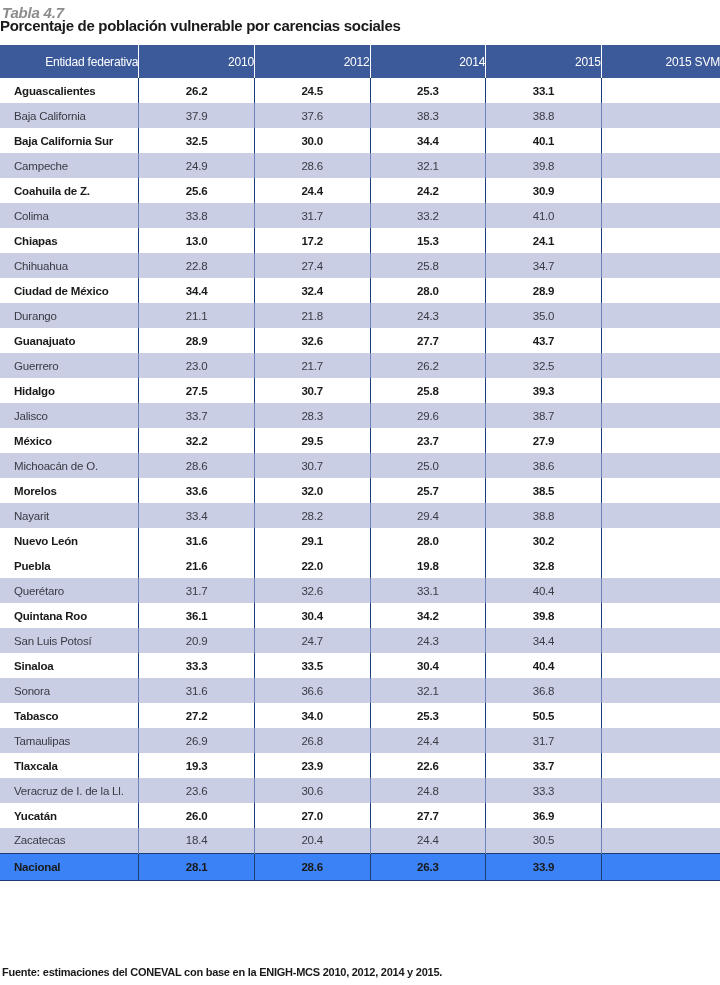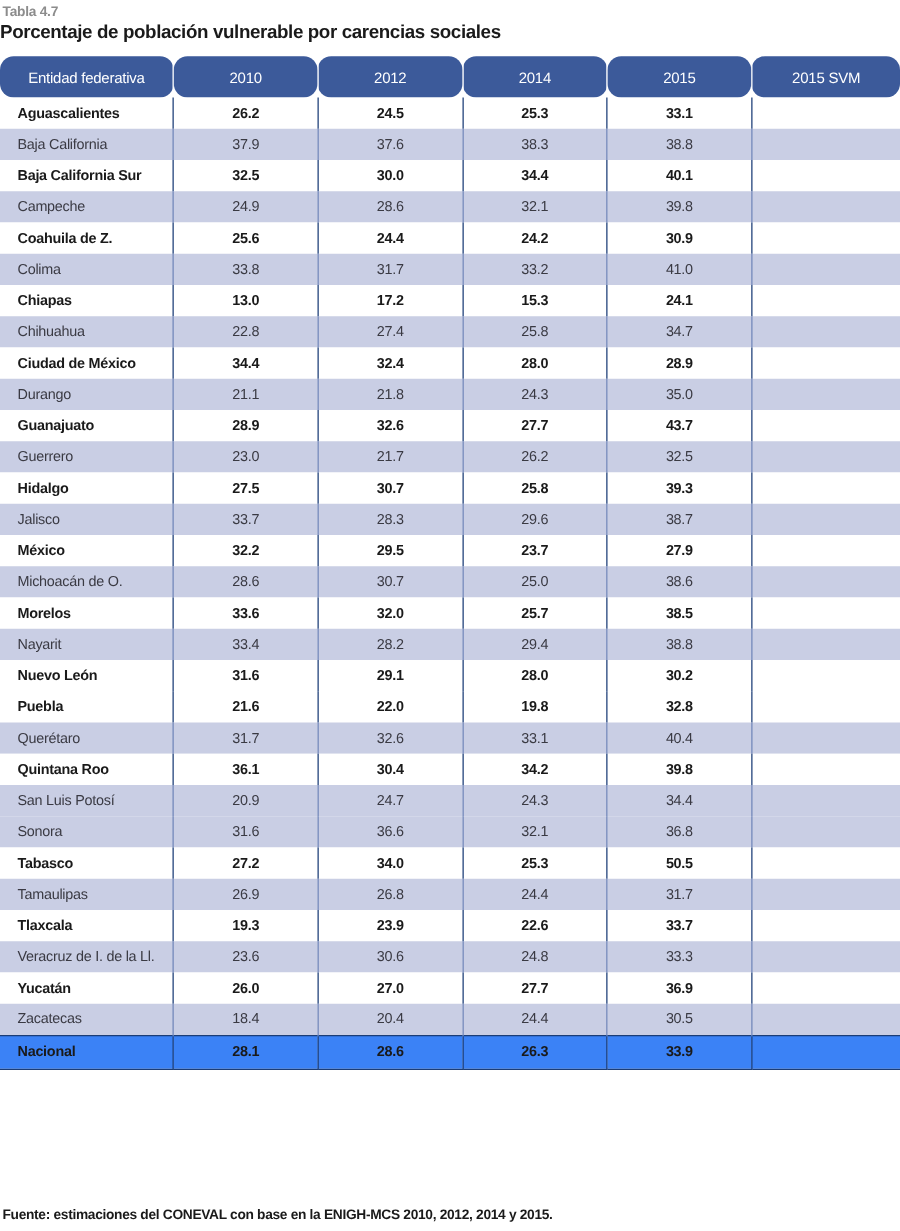--- a/index.html
+++ b/index.html
@@ -17,24 +17,25 @@
   .page {
     position: relative;
     width: 720px;
     height: 985px;
     box-sizing: border-box;
   }
   .tabla-label {
     position: absolute;
     left: 2px;
     top: 4px;
-    font-size: 11px;
+    font-size: 15px;
     font-weight: bold;
     color: #8c8c8c;
     letter-spacing: -0.2px;
+    font-style: italic;
   }
   .table-title {
     position: absolute;
     left: 0;
     right: 0;
     top: 17px;
     text-align: left;
     font-size: 15px;
     font-weight: bold;
     color: #1a1a1a;
@@ -55,23 +56,22 @@
 
   thead th {
     background: #3c5a9a;
     color: #ffffff;
     font-weight: normal;
     font-size: 12px;
     height: 33px;
     letter-spacing: -0.2px;
     border-right: 1px solid #ffffff;
     padding: 0;
-    text-align: center;
+    text-align: right;
     vertical-align: middle;
-    border-radius: 11px;
   }
   thead th:last-child { border-right: none; }
   thead th.ent { padding-left: 0; }
 
   tbody tr { height: 25px; }
   tbody td {
     padding: 0 0 0 0;
     height: 24.6px;
     vertical-align: middle;
     text-align: center;
@@ -322,20 +322,28 @@
           <td></td>
         </tr>
         <tr class="even">
           <td class="ent">San Luis Potosí</td>
           <td>20.9</td>
           <td>24.7</td>
           <td>24.3</td>
           <td>34.4</td>
           <td></td>
         </tr>
+        <tr class="odd">
+          <td class="ent">Sinaloa</td>
+          <td>33.3</td>
+          <td>33.5</td>
+          <td>30.4</td>
+          <td>40.4</td>
+          <td></td>
+        </tr>
         <tr class="even">
           <td class="ent">Sonora</td>
           <td>31.6</td>
           <td>36.6</td>
           <td>32.1</td>
           <td>36.8</td>
           <td></td>
         </tr>
         <tr class="odd">
           <td class="ent">Tabasco</td>

